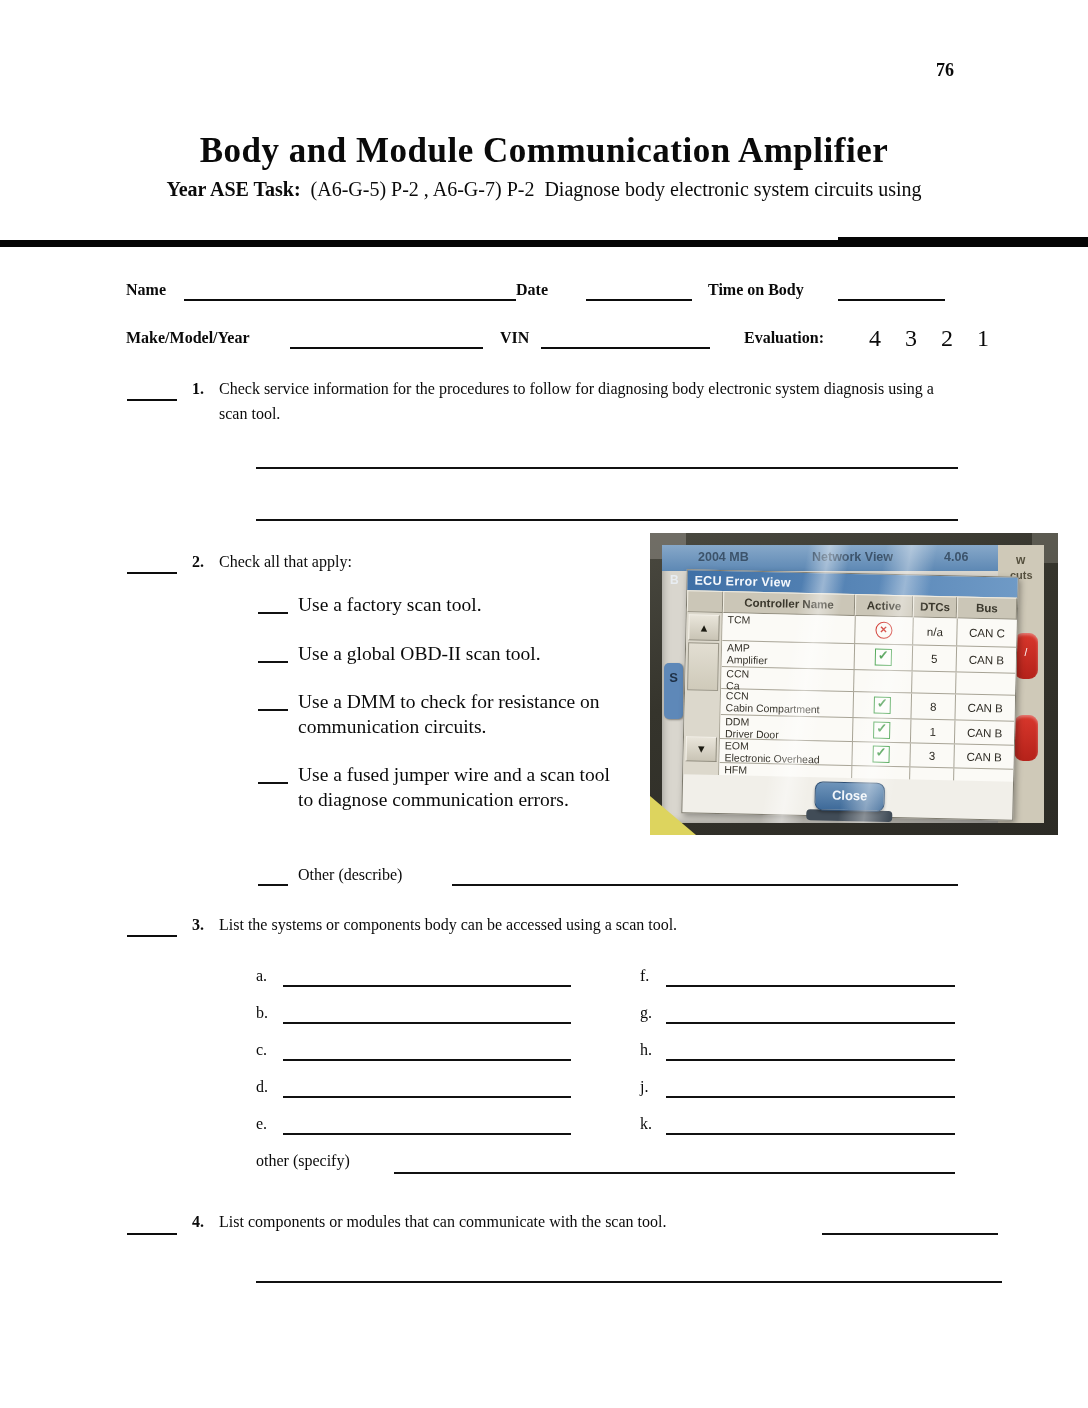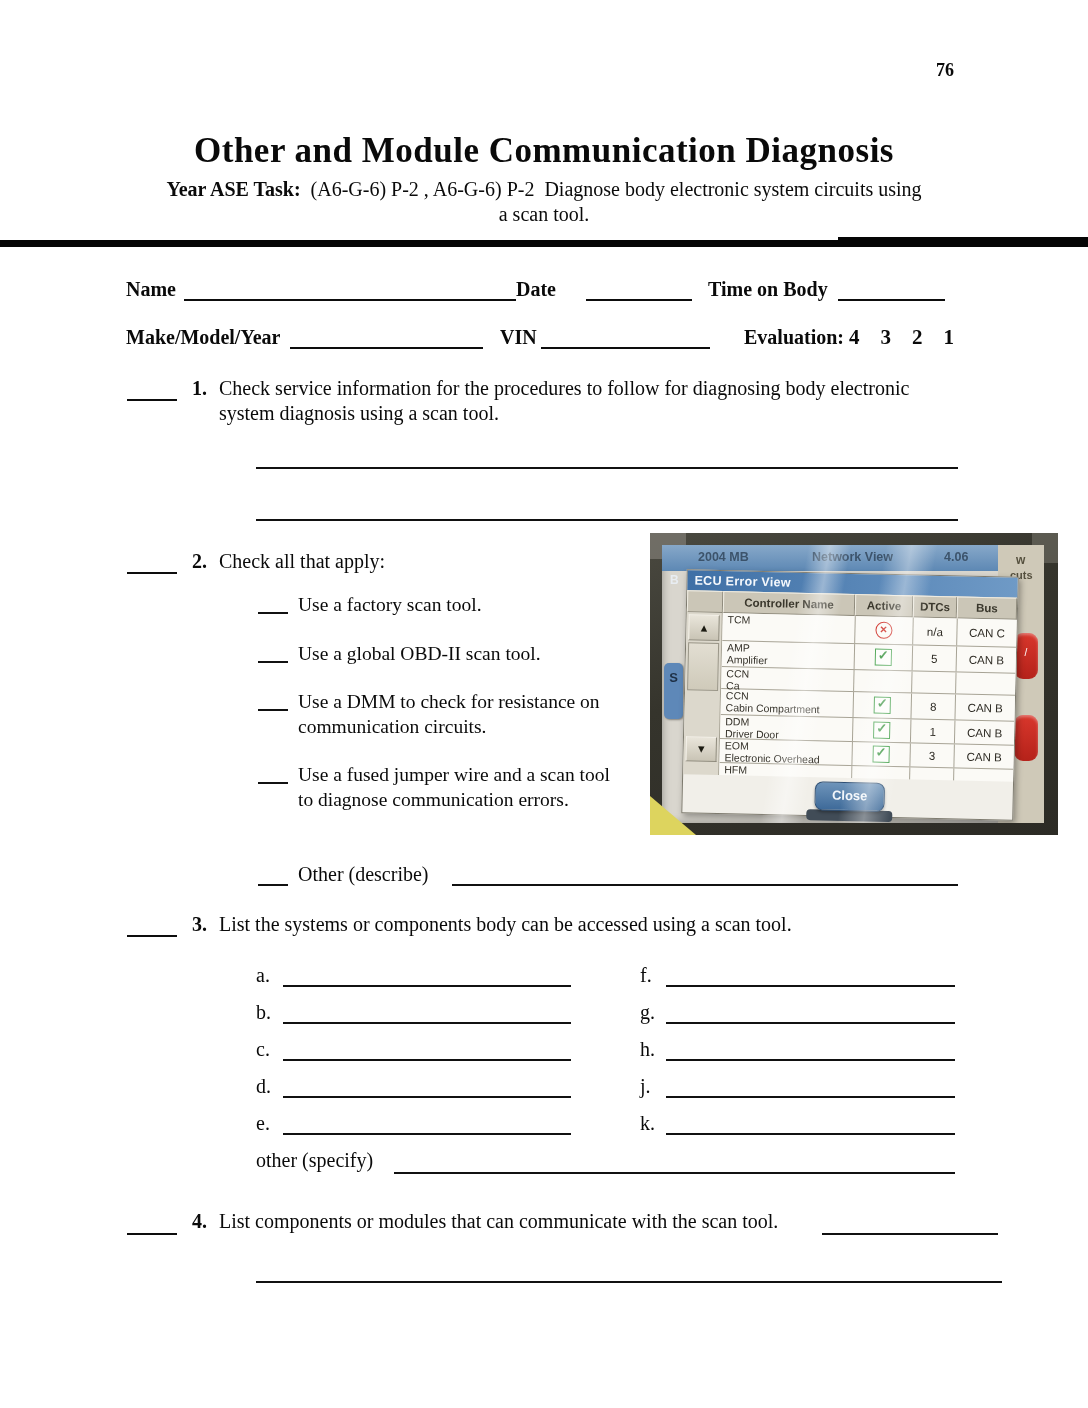--- a/index.html
+++ b/index.html
@@ -2,26 +2,26 @@
 <html><head>
 <meta charset="utf-8">
 <style>
   html,body{margin:0;padding:0;background:#888;}
   .page{position:relative;width:1088px;height:1408px;background:#ffffff;margin:0 auto;
         font-family:"Liberation Serif",serif;color:#0a0a0a;overflow:hidden;}
   .abs{position:absolute;}
   .b{font-weight:bold;}
   .blank{position:absolute;height:2px;background:#0d0d0d;}
   .blank-thin{position:absolute;height:1.6px;background:#111;}
-  .txt19{font-size:20px;line-height:25px;}
+  .txt19{font-size:16px;line-height:25px;}
   .pagenum{font-size:18px;font-weight:bold;}
   .title{left:0;right:0;text-align:center;font-size:35px;font-weight:bold;letter-spacing:.5px;}
   .subtitle{left:0;right:0;text-align:center;font-size:20px;white-space:pre-wrap;}
   .rule{position:absolute;background:#050505;}
-  .scores{white-space:pre;font-weight:bold;font-size:21px;}
+  .scores{white-space:pre;font-weight:normal;font-size:24px;margin-left:20px;}
   .chk-text{width:318px;font-size:19.5px;line-height:25px;}
 
   
   .photo{left:650px;top:533px;width:408px;height:302px;background:linear-gradient(160deg,#4a4940 0%,#35342c 40%,#2c2b25 100%);overflow:hidden;}
   .photo .corner-l{left:0;top:0;width:36px;height:26px;background:#8f8d85;opacity:.55;}
   .photo .corner-r{right:0;top:0;width:26px;height:30px;background:#7d7b72;opacity:.5;}
   .screen{left:12px;top:12px;width:382px;height:278px;background:#d9d6ce;overflow:hidden;box-shadow:inset 0 0 8px rgba(0,0,0,.35);}
   .topstrip{left:0;top:0;width:100%;height:26px;background:linear-gradient(#87a8c9,#5d88b4);}
   .topstrip span{position:absolute;top:5px;font-family:"Liberation Sans",sans-serif;font-size:12.5px;font-weight:bold;color:#2e4257;opacity:.8;text-shadow:0 0 2px #7fa2c2;}
   .rightcol{left:336px;top:0;width:46px;height:278px;background:#cfc9b8;}
@@ -52,23 +52,22 @@
          background:linear-gradient(100deg,rgba(255,255,255,0) 34%,rgba(255,255,255,.42) 39%,rgba(255,255,255,0) 44%,rgba(255,255,255,0) 52%,rgba(255,255,255,.38) 58%,rgba(255,255,255,0) 64%);}
   .wedge{left:0;top:248px;width:46px;height:54px;background:#ddd45e;clip-path:polygon(0 100%,0 28%,100% 100%);}
 </style>
 </head>
 <body>
 
 <div class="page">
 
   <div class="abs pagenum" style="left:936px;top:60px;">76</div>
 
-  <div class="abs title" style="top:131px;">Other and Module Communication Diagnosis</div>
-  <div class="abs subtitle" style="top:178px;"><span class="b">Year ASE Task:</span><span>  (A6-G-6) P-2 , A6-G-6) P-2  Diagnose body electronic system circuits using</span></div>
-  <div class="abs subtitle" style="top:203px;">a scan tool.</div>
+  <div class="abs title" style="top:131px;">Body and Module Communication Amplifier</div>
+  <div class="abs subtitle" style="top:178px;"><span class="b">Year ASE Task:</span><span>  (A6-G-5) P-2 , A6-G-7) P-2  Diagnose body electronic system circuits using</span></div>
 
   <div class="rule" style="left:0;top:240px;width:838px;height:7px;"></div>
   <div class="rule" style="left:838px;top:237px;width:250px;height:10px;"></div>
 
   <div class="abs txt19 b" style="left:126px;top:277px;">Name</div>
   <div class="blank" style="left:184px;top:299px;width:332px;"></div>
   <div class="abs txt19 b" style="left:516px;top:277px;">Date</div>
   <div class="blank" style="left:586px;top:299px;width:106px;"></div>
   <div class="abs txt19 b" style="left:708px;top:277px;">Time on Body</div>
   <div class="blank" style="left:838px;top:299px;width:107px;"></div>

